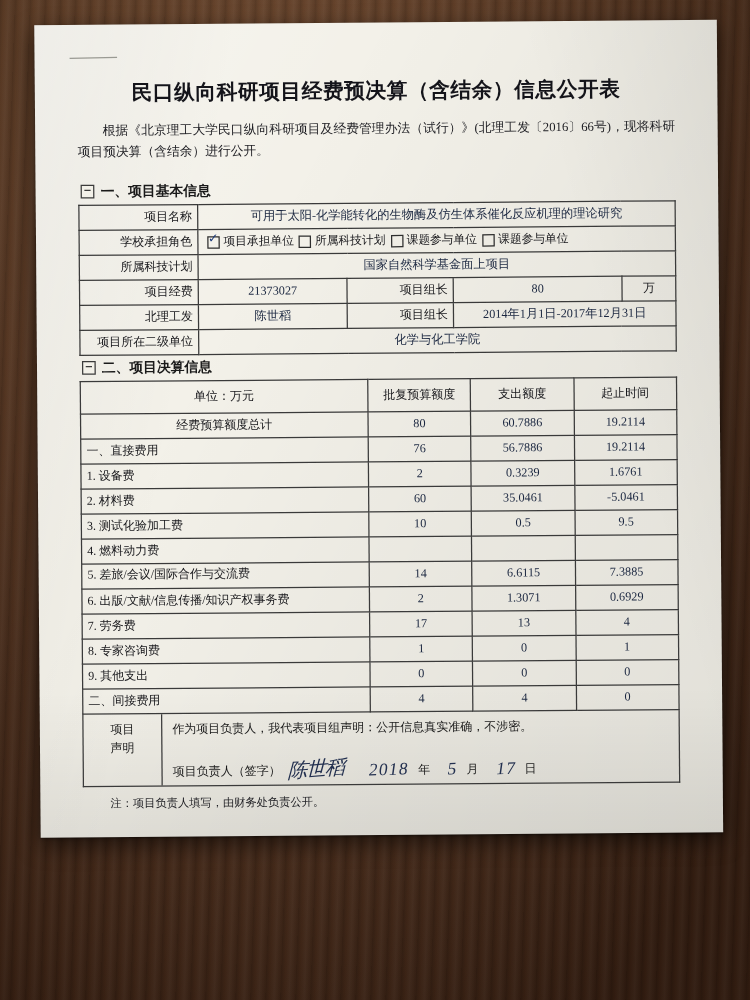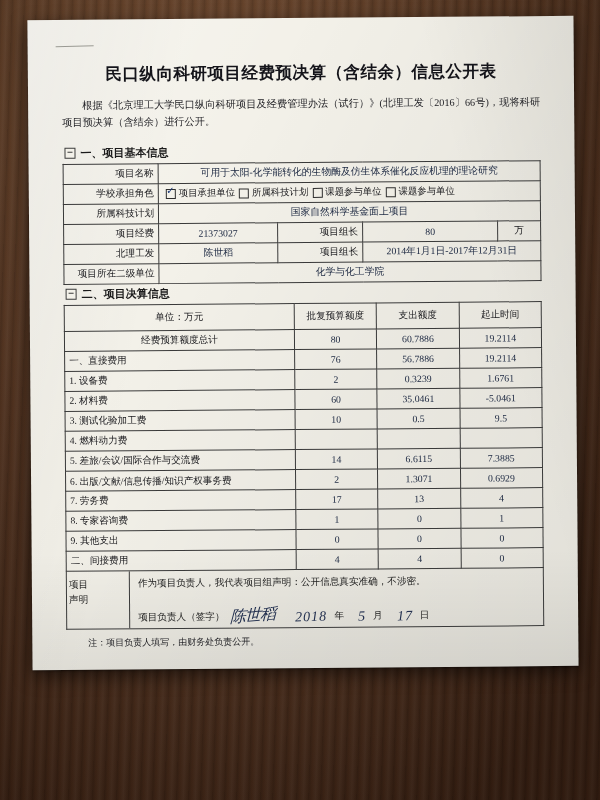--- a/index.html
+++ b/index.html
@@ -171,21 +171,21 @@
   .statement-box {
     border: 1px solid #3a3a3a;
     border-top: none;
     display: flex;
     font-family: "Liberation Serif", serif;
     font-size: 9.6px;
   }
   .statement-label {
     width: 58px;
     border-right: 1px solid #3a3a3a;
-    text-align: left;
+    text-align: center;
     padding: 6px 2px;
     line-height: 1.5;
     flex: none;
   }
   .statement-body {
     flex: 1;
     padding: 6px 8px 4px 8px;
     position: relative;
   }
   .sig-line {

